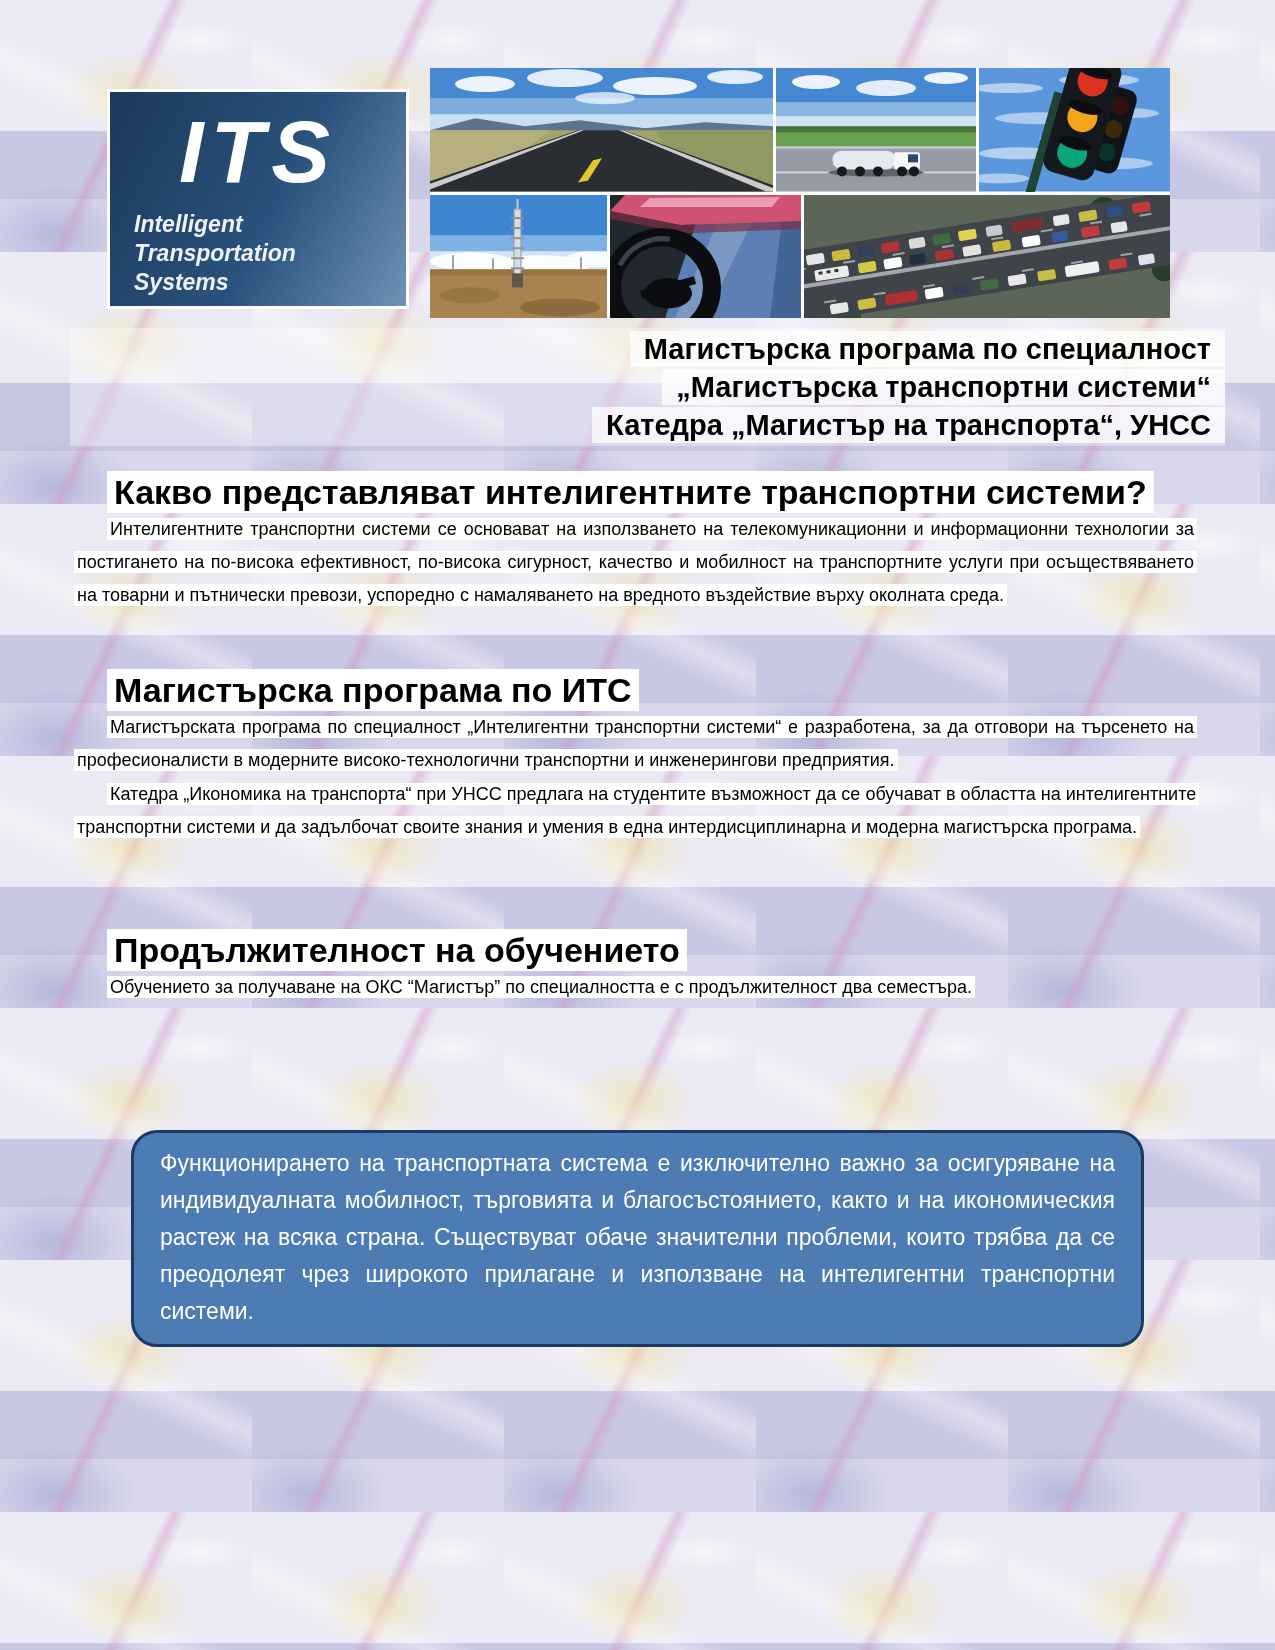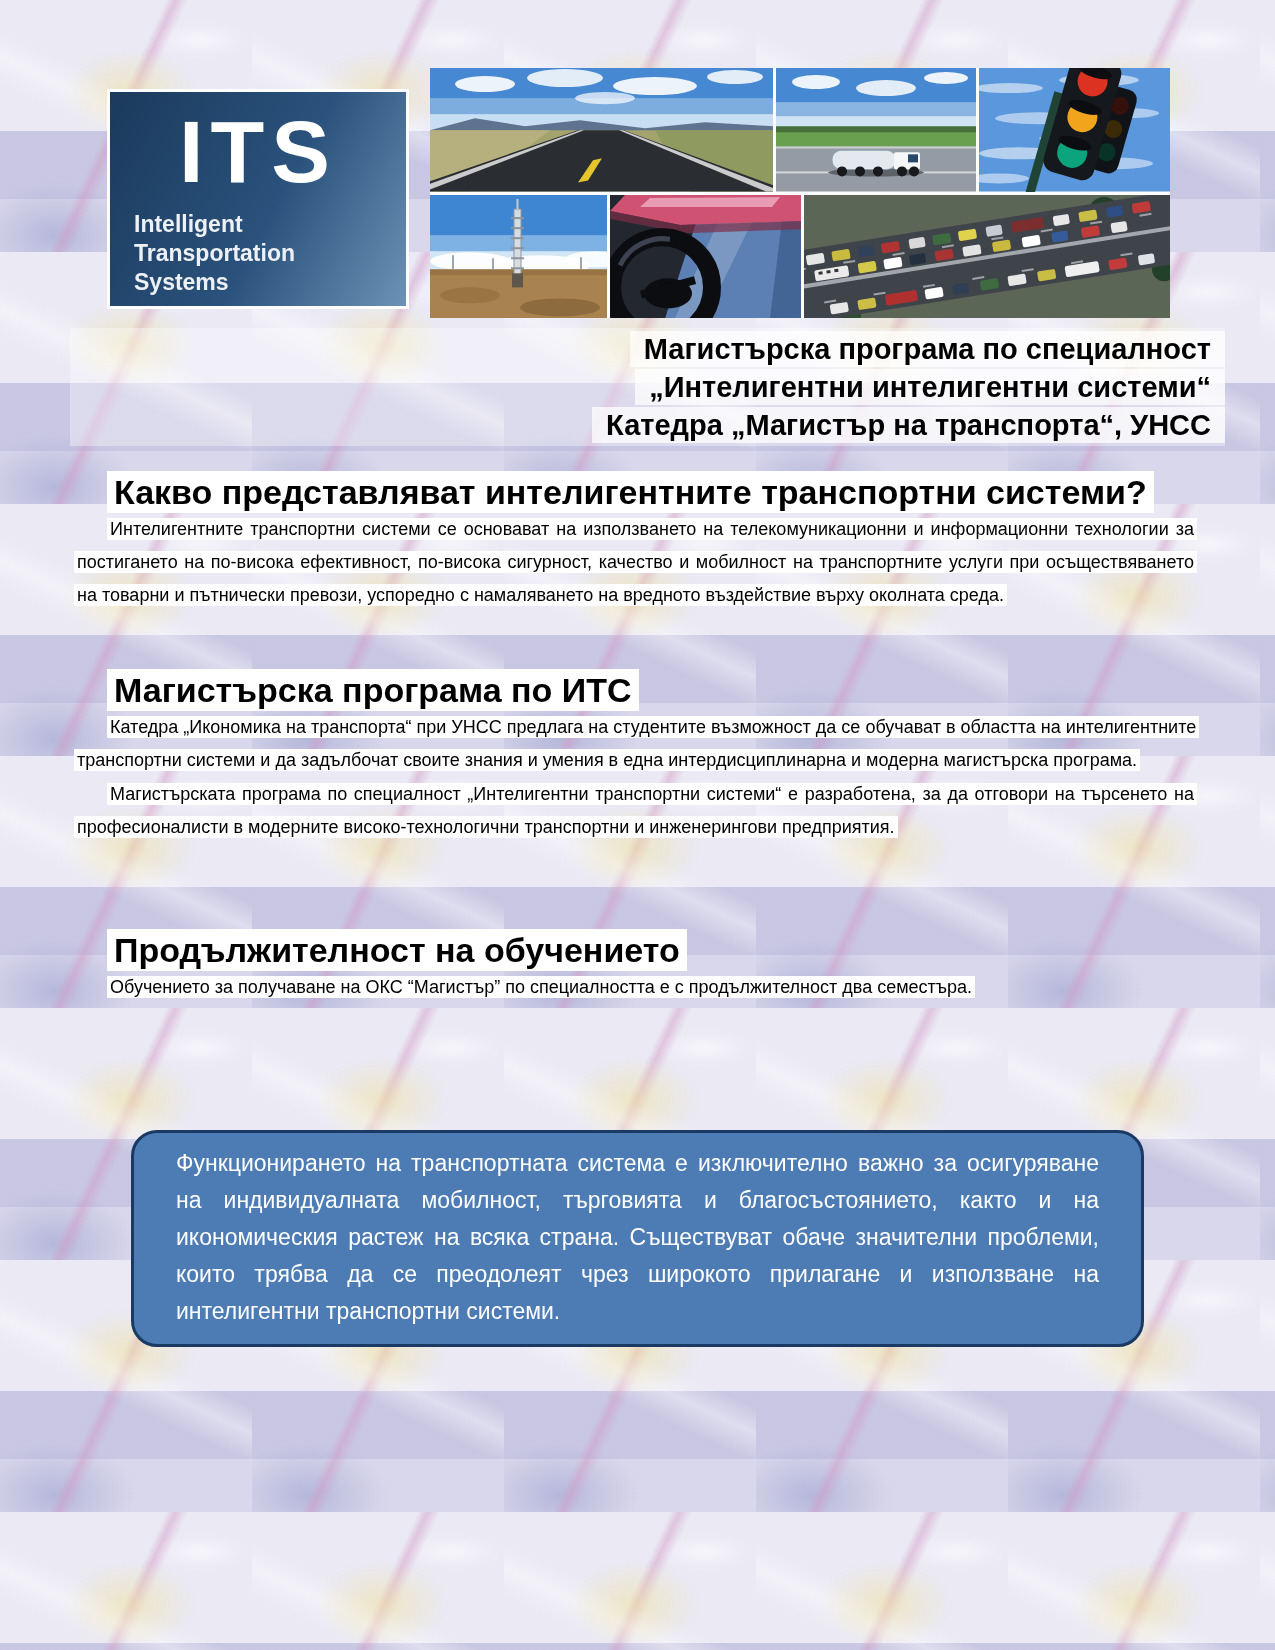--- a/index.html
+++ b/index.html
@@ -18,21 +18,21 @@
       linear-gradient(205deg, rgba(255,255,255,0) 40%, rgba(255,255,255,0.40) 47%, rgba(255,255,255,0) 55%),
       linear-gradient(115deg, rgba(210,150,195,0) 45%, rgba(210,150,195,0.45) 47.5%, rgba(210,150,195,0) 51%),
       radial-gradient(ellipse 115px 75px at 55px 235px, rgba(140,146,200,0.45), rgba(140,146,200,0) 70%),
       radial-gradient(ellipse 70px 26px at 200px 40px, rgba(255,255,255,0.55), rgba(255,255,255,0) 75%),
       linear-gradient(180deg, rgba(246,246,252,0.55) 0 52%, rgba(160,162,208,0.32) 52% 79%, rgba(206,204,232,0.18) 79%);
     background-size:252px 252px;
     background-repeat:repeat;
   }
 
   
-  .banner{position:relative;margin:68px 0 0 110px;width:1060px;height:250px;}
+  .banner{position:relative;margin:68px 0 0 110px;width:1060px;height:250px;font-style:italic;}
   .logo{
     position:absolute;left:0;top:24px;width:296px;height:214px;
     background:linear-gradient(118deg,var(--logo-dark,#1b3a5c) 0%,#2a527c 55%,var(--logo-light,#6d92b6) 100%);
     outline:3px solid #fdfdfd;
   }
   .logo-abbr{
     font-size:88px;font-weight:bold;color:#fff;text-align:center;
     letter-spacing:7px;line-height:1;margin-top:16px;
   }
   .logo-sub{margin:14px 0 2px 24px;font-size:23px;font-weight:bold;color:#edf1f6;line-height:29px;}
@@ -72,21 +72,21 @@
   .s3{margin-top:90px;}
   .s4{margin-top:86px;}
   .s2 p + p{margin-top:1px;}
 
   
   .bottom-box{
     margin:126px 57px 0;
     background:var(--callout-fill,#4d7cb5);
     border:3px solid var(--callout-border,#1a3a63);
     border-radius:26px;
-    padding:12px 42px 14px;
+    padding:12px 26px 14px;
     color:var(--callout-text,#fff);
     font-size:23px;line-height:37px;text-align:justify;
   }
   .bottom-box p{margin:0;}
 </style>
 </head>
 <body>
 
 <div class="page">
 
@@ -288,35 +288,35 @@
                 <rect x="332" y="84" width="16" height="10" rx="2" fill="#dfe3e8"></rect>
             </g>
           </svg>
         </div>
       </div>
     </div>
   </div>
 
   <div class="title-block">
     <span class="tl">Магистърска програма по специалност</span><br>
-    <span class="tl">„Интелигентни интелигентни системи“</span><br>
+    <span class="tl">„Магистърска транспортни системи“</span><br>
     <span class="tl">Катедра „Магистър на транспорта“, УНСС</span>
   </div>
 
   <div class="content">
 
     <section class="s1">
       <h2><span class="hl">Какво представляват интелигентните транспортни системи?</span></h2>
       <p class="body hl-p"><span class="hl">Интелигентните транспортни системи се основават на използването на телекомуникационни и информационни технологии за постигането на по-висока ефективност, по-висока сигурност, качество и мобилност на транспортните услуги при осъществяването на товарни и пътнически превози, успоредно с намаляването на вредното въздействие върху околната среда.</span></p>
     </section>
 
     <section class="s2">
       <h2><span class="hl">Магистърска програма по ИТС</span></h2>
+      <p class="body hl-p"><span class="hl">Магистърската програма по специалност „Интелигентни транспортни системи“ е разработена, за да отговори на търсенето на професионалисти в модерните високо-технологични транспортни и инженерингови предприятия.</span></p>
       <p class="body hl-p"><span class="hl">Катедра „Икономика на транспорта“ при УНСС предлага на студентите възможност да се обучават в областта на интелигентните транспортни системи и да задълбочат своите знания и умения в една интердисциплинарна и модерна магистърска програма.</span></p>
-      <p class="body hl-p"><span class="hl">Магистърската програма по специалност „Интелигентни транспортни системи“ е разработена, за да отговори на търсенето на професионалисти в модерните високо-технологични транспортни и инженерингови предприятия.</span></p>
     </section>
 
     <section class="s3">
       <h2><span class="hl">Продължителност на обучението</span></h2>
       <p class="body hl-p"><span class="hl">Обучението за получаване на ОКС “Магистър” по специалността е с продължителност два семестъра.</span></p>
     </section>
 
 
     <div class="bottom-box">
       <p>Функционирането на транспортната система е изключително важно за осигуряване на индивидуалната мобилност, търговията и благосъстоянието, както и на икономическия растеж на всяка страна. Съществуват обаче значителни проблеми, които трябва да се преодолеят чрез широкото прилагане и използване на интелигентни транспортни системи.</p>

